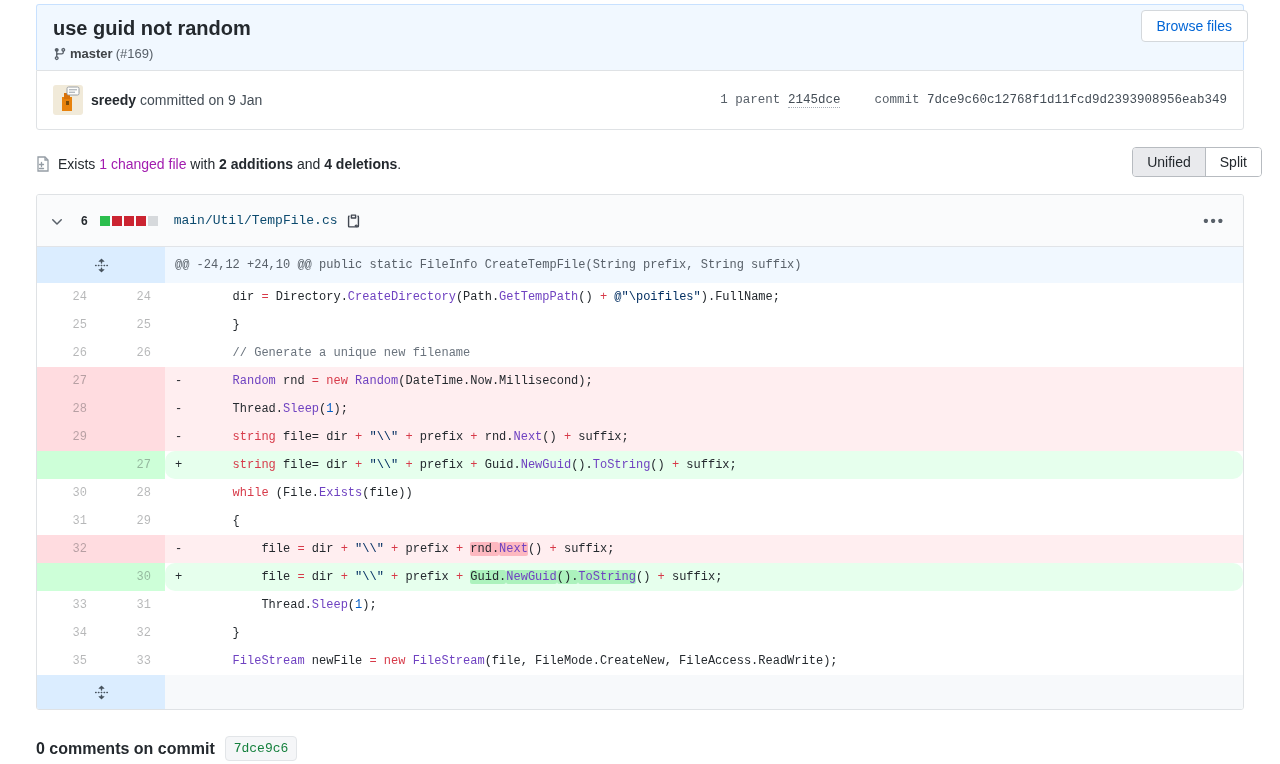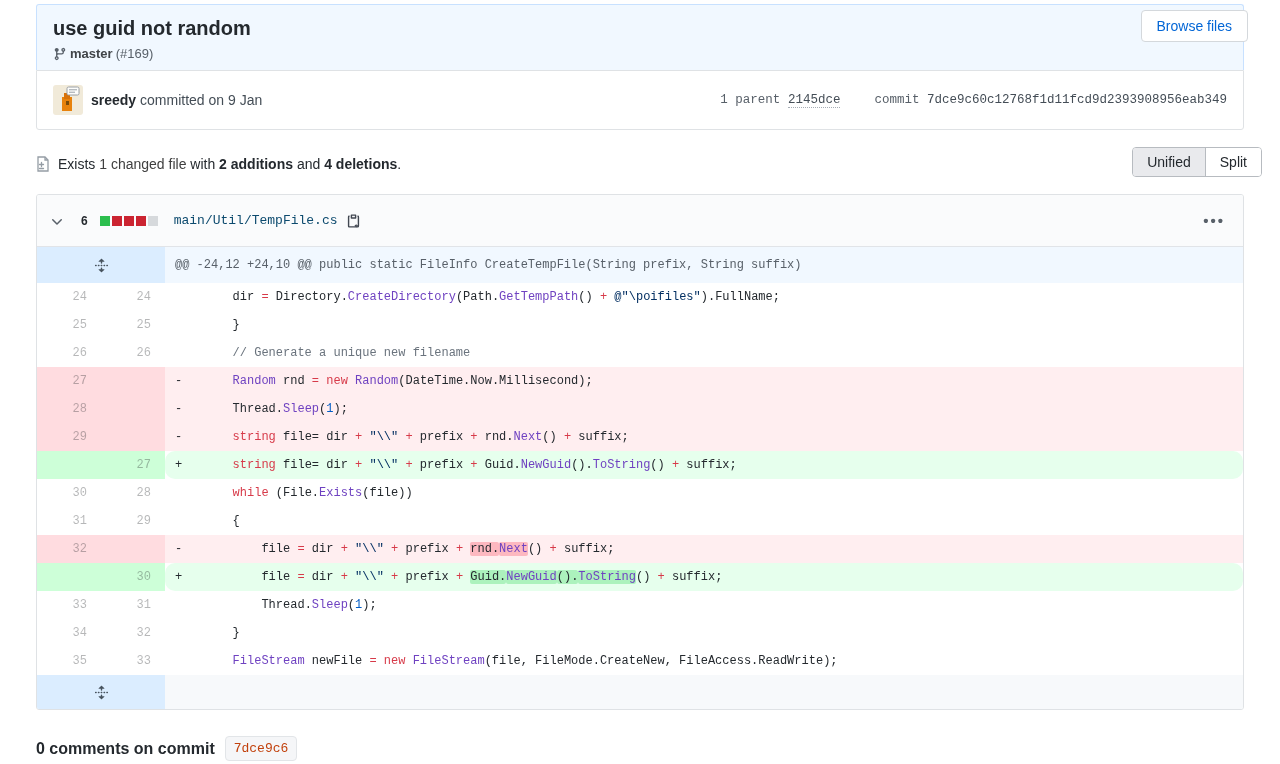--- a/index.html
+++ b/index.html
@@ -22,21 +22,21 @@
   .avatar { width:30px; height:30px; border-radius:3px; overflow:hidden; flex:none; }
   .meta-left { display:flex; align-items:center; gap:8px; font-size:14px; color:#444d56; }
   .author { font-weight:bold; color:#24292e; }
   .meta-right { margin-left:auto; display:flex; align-items:center; gap:34px; font-size:12.5px; color:#586069; }
   .sha { color:#444d56; }
   .parent-sha { border-bottom:1px dotted #a6adb5; cursor:pointer; }
 
   
   .toolbar { margin-top:16px; height:36px; display:flex; align-items:center; font-size:14px; position:relative; }
   .toolbar .txt { margin-left:8px; }
-  .link-blue { color:#404040; cursor:pointer; }
+  .link-blue { color:#a21caf; cursor:pointer; }
   .bold { font-weight:bold; }
   .btn-group { position:absolute; right:-18px; top:1px; display:flex; border:1px solid #b7bbc0;
                border-radius:4px; overflow:hidden;margin-left:32px; }
   .btn-group .bg-btn { font-size:14px; padding:6px 14px; background:#fff; color:#24292e; cursor:pointer; }
   .btn-group .bg-btn.sel { background:#e9eaed; border-right:1px solid #b7bbc0; }
 
   
   .diff-box { margin-top:12px; border:1px solid #dfe2e5; border-radius:3px; overflow:hidden; }
   .file-header { height:52px; background:#fafbfc; border-bottom:1px solid #e1e4e8; display:flex;
                  align-items:center; padding:0 12px; gap:8px; }
@@ -66,21 +66,21 @@
   .row-expand .gutter { width:128px; flex:none; background:#dbedff; display:flex; align-items:center;
                         justify-content:center; cursor:pointer; color:#47535e; }
   .row-expand .ccode { background:#f7f9fb; }
   .sk{color:#d73a49;} .sf{color:#6f42c1;} .ss{color:#032f62;} .sn{color:#005cc5;}
   .sc{color:#6a737d;} .sd{color:#24292e;}
   .hl-del{background:#fdb8c0;border-radius:2px;} .hl-add{background:#acf2bd;border-radius:2px;}
 
   
   .footer { margin-top:26px; display:flex; align-items:center; gap:10px; }
   .footer-text { font-size:16px; font-weight:bold; color:#24292e; }
-  .sha-badge { font-family:"Liberation Mono","DejaVu Sans Mono",monospace; font-size:13px; color:#c2410c;
+  .sha-badge { font-family:"Liberation Mono","DejaVu Sans Mono",monospace; font-size:13px; color:#15803d;
                background:#f5f6f8; border:1px solid #e2e5e8; border-radius:4px; padding:4px 8px; }
   svg { display:block; }
 </style>
 </head>
 <body>
 
 <div class="wrap">
 
   <div class="title-box">
     <div class="commit-title">use guid not random</div>

